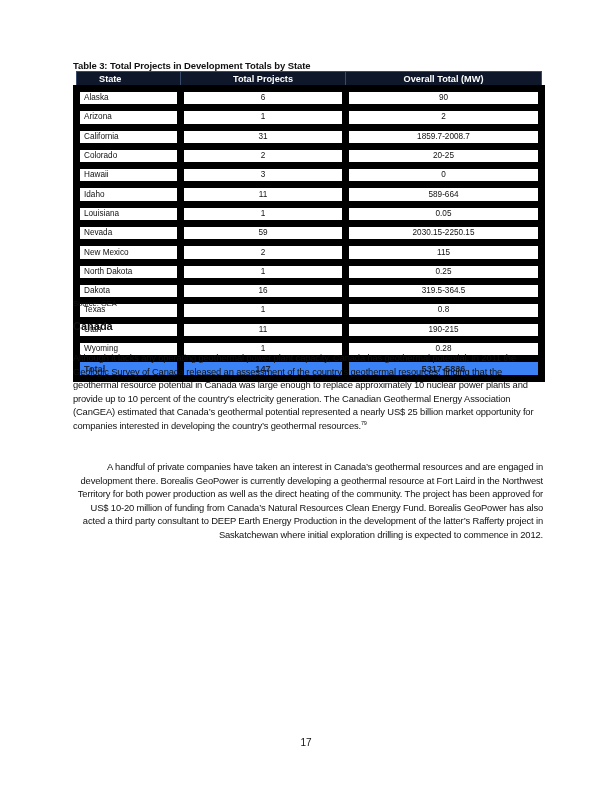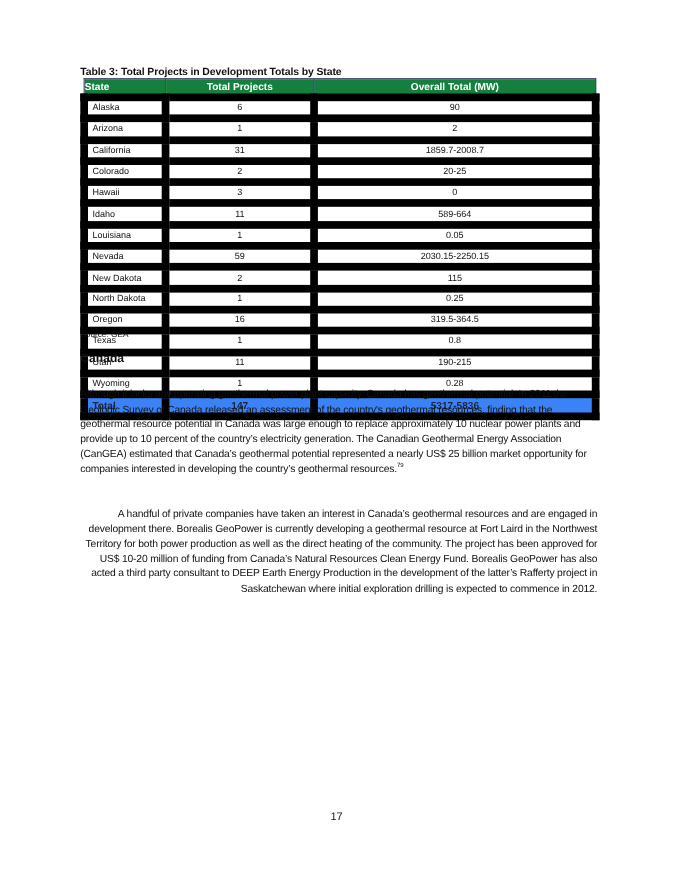--- a/index.html
+++ b/index.html
@@ -1,21 +1,21 @@
 <!DOCTYPE html>
 <html><head>
   <meta charset="utf-8">
   <style>
     html, body { margin: 0; padding: 0; background: #ffffff; }
     body { width: 612px; height: 792px; position: relative; overflow: hidden;
       font-family: "Liberation Sans", "DejaVu Sans", sans-serif; color: #111; }
     .page { position: absolute; left: 0; top: 0; width: 612px; height: 792px; }
     .tbl-caption { position: absolute; left: 73px; top: 60px; font-size: 9.5px; font-weight: bold; letter-spacing: -0.1px; }
     table.data { position: absolute; left: 73px; top: 71px; width: 472px; border-collapse: collapse; font-size: 8.2px; }
-    table.data th { background: #15803d; color: #fff; font-weight: bold; font-size: 9.2px; height: 13px; padding: 0 0; border: 1px solid #3a4a6a; }
+    table.data th { background: #0f172a; color: #fff; font-weight: bold; font-size: 9.2px; height: 13px; padding: 0 22px; border: 1px solid #3a4a6a; }
     table.data td { height: 12.3px; padding: 0 4px; border: 7px solid #000000; line-height: 12px; }
     table.data th.c-state, table.data td.c-state { text-align: left; width: 59px; }
     table.data th.c-proj, table.data td.c-proj { text-align: center; width: 120px; }
     table.data th.c-mw, table.data td.c-mw { text-align: center; }
     table.data tr.total td { background: #3b82f6; font-weight: bold; font-size: 9.2px; color: #1a2540; height: 13px; }
     .source { position: absolute; left: 73px; top: 299px; font-size: 7.5px; font-weight: normal; }
     .h-canada { position: absolute; left: 73px; top: 320px; font-size: 11px; font-weight: bold; }
     .para { position: absolute; left: 73px; width: 470px; font-size: 9.4px; line-height: 13.6px; letter-spacing: -0.15px; }
     .p1 { top: 351px; }
     .p2 { top: 460px; text-align: right; }
@@ -72,31 +72,31 @@
           <td class="c-state">Louisiana</td>
           <td class="c-proj">1</td>
           <td class="c-mw">0.05</td>
         </tr>
         <tr>
           <td class="c-state">Nevada</td>
           <td class="c-proj">59</td>
           <td class="c-mw">2030.15-2250.15</td>
         </tr>
         <tr>
-          <td class="c-state">New Dakota</td>
+          <td class="c-state">New Mexico</td>
           <td class="c-proj">2</td>
           <td class="c-mw">115</td>
         </tr>
         <tr>
           <td class="c-state">North Dakota</td>
           <td class="c-proj">1</td>
           <td class="c-mw">0.25</td>
         </tr>
         <tr>
-          <td class="c-state">Oregon</td>
+          <td class="c-state">Dakota</td>
           <td class="c-proj">16</td>
           <td class="c-mw">319.5-364.5</td>
         </tr>
         <tr>
           <td class="c-state">Texas</td>
           <td class="c-proj">1</td>
           <td class="c-mw">0.8</td>
         </tr>
         <tr>
           <td class="c-state">Utah</td>

